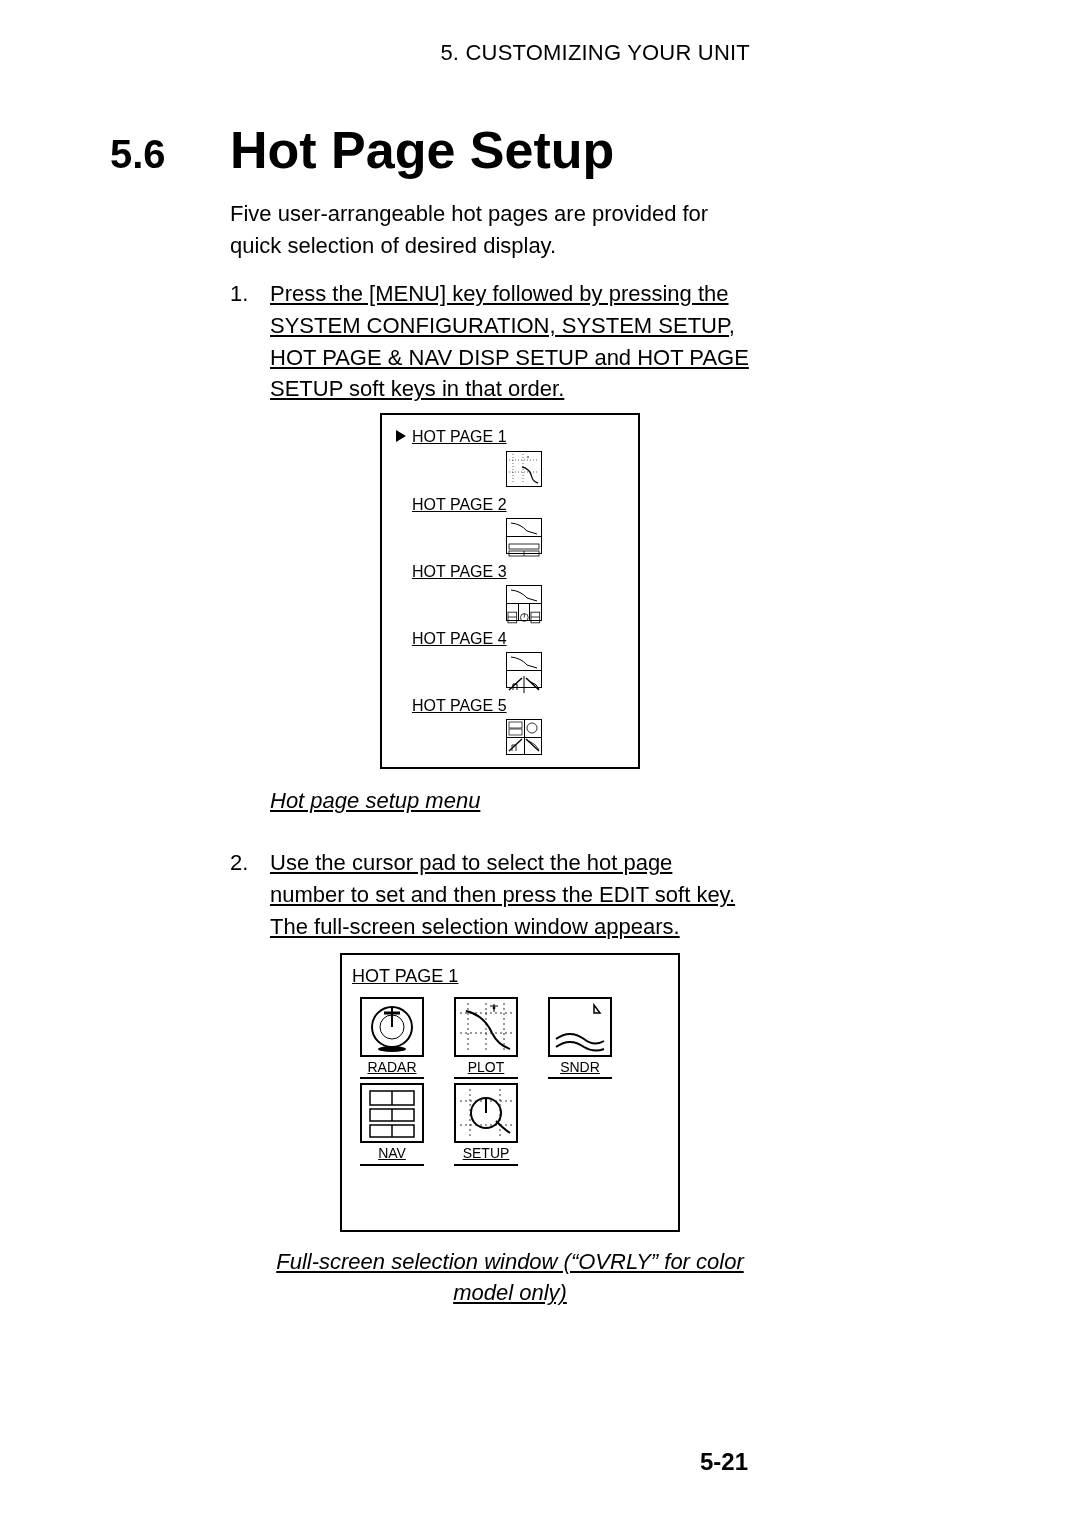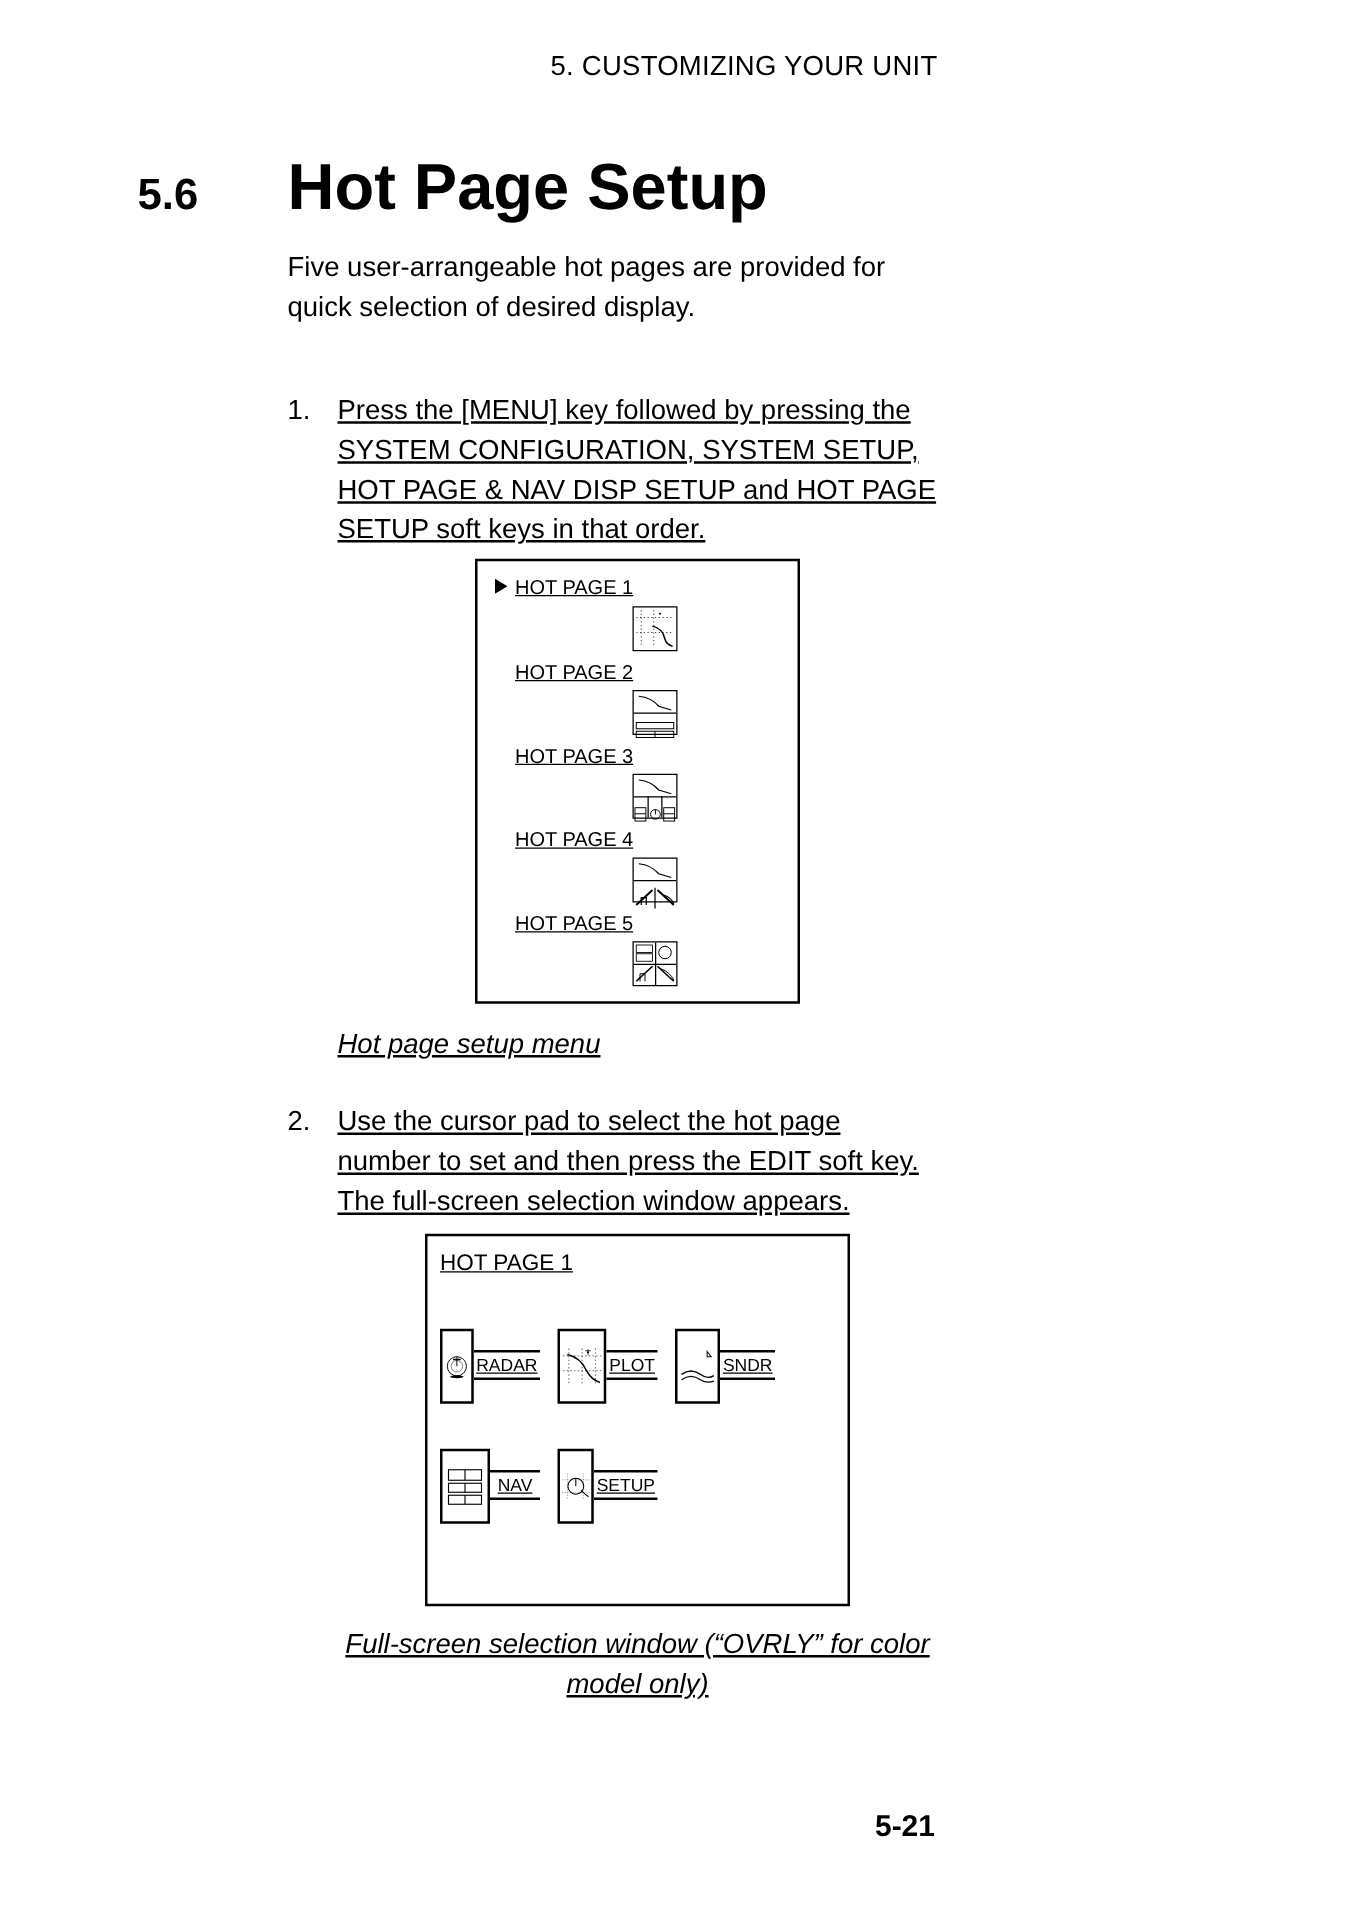--- a/index.html
+++ b/index.html
@@ -22,33 +22,33 @@
     font-size: 22px;
     letter-spacing: 0.2px;
     margin-bottom: 54px;
   }
   .h-row {
     display: flex;
     align-items: baseline;
     margin-bottom: 18px;
   }
   .h-num {
-    font-size: 35px;
+    font-size: 40px;
     font-weight: 700;
     width: 120px;
   }
   .h-title {
     font-size: 52px;
     font-weight: 700;
   }
   .intro {
     margin-left: 120px;
     font-size: 22px;
     line-height: 1.45;
-    margin-bottom: 50px;
+    margin-bottom: 16px;
   }
   ol.steps {
     margin: 0 0 0 120px;
     padding: 0;
     list-style: none;
     counter-reset: step;
   }
   ol.steps > li {
     font-size: 22px;
     line-height: 1.45;
@@ -143,21 +143,21 @@
     font-size: 18px;
     margin-bottom: 8px;
   }
   .opt-grid {
     display: grid;
     grid-template-columns: repeat(3, 80px);
     column-gap: 14px;
     row-gap: 4px;
   }
   .opt {
-    display:flex; align-items:center;margin-top:32px;
+    display:flex; flex-direction:column; align-items:center;
   }
   .opt .ico {
     width: 60px;
     height: 56px;
     border: 2px solid #000;
     position: relative;
     background:#fff;
   }
   .opt .txt {
     font-size: 14px;

